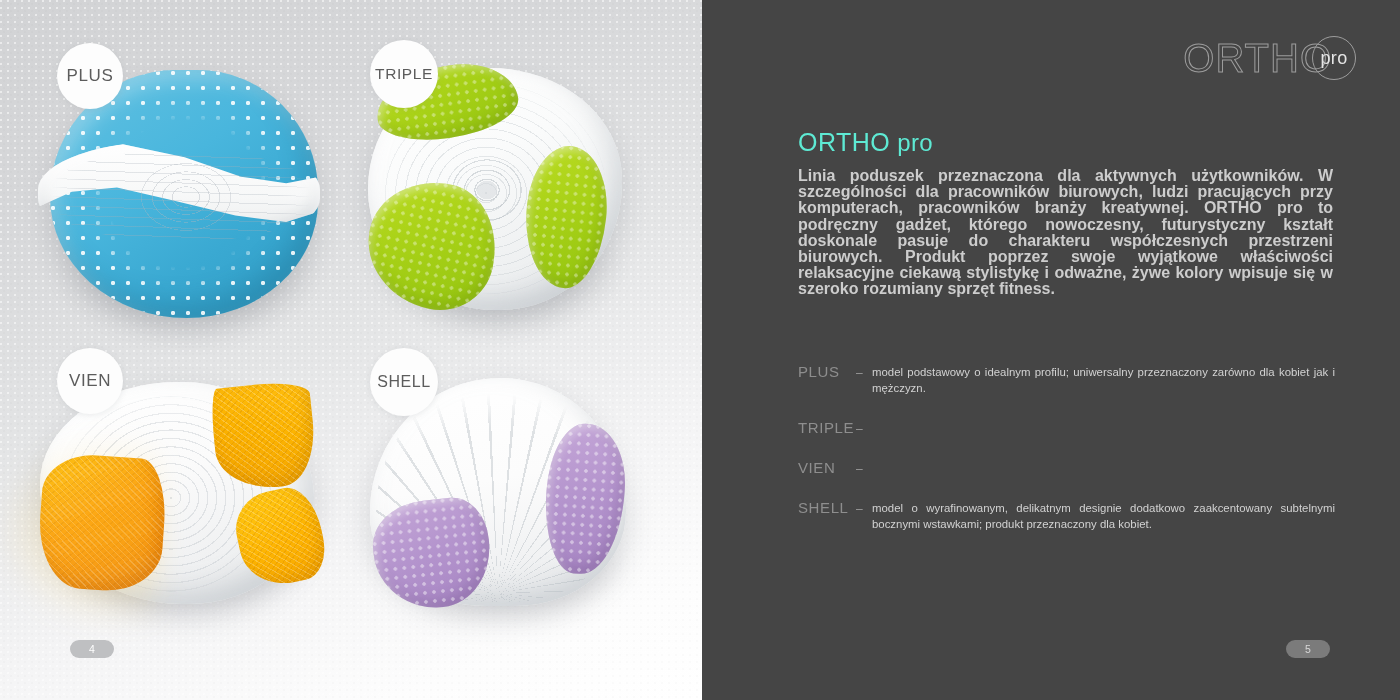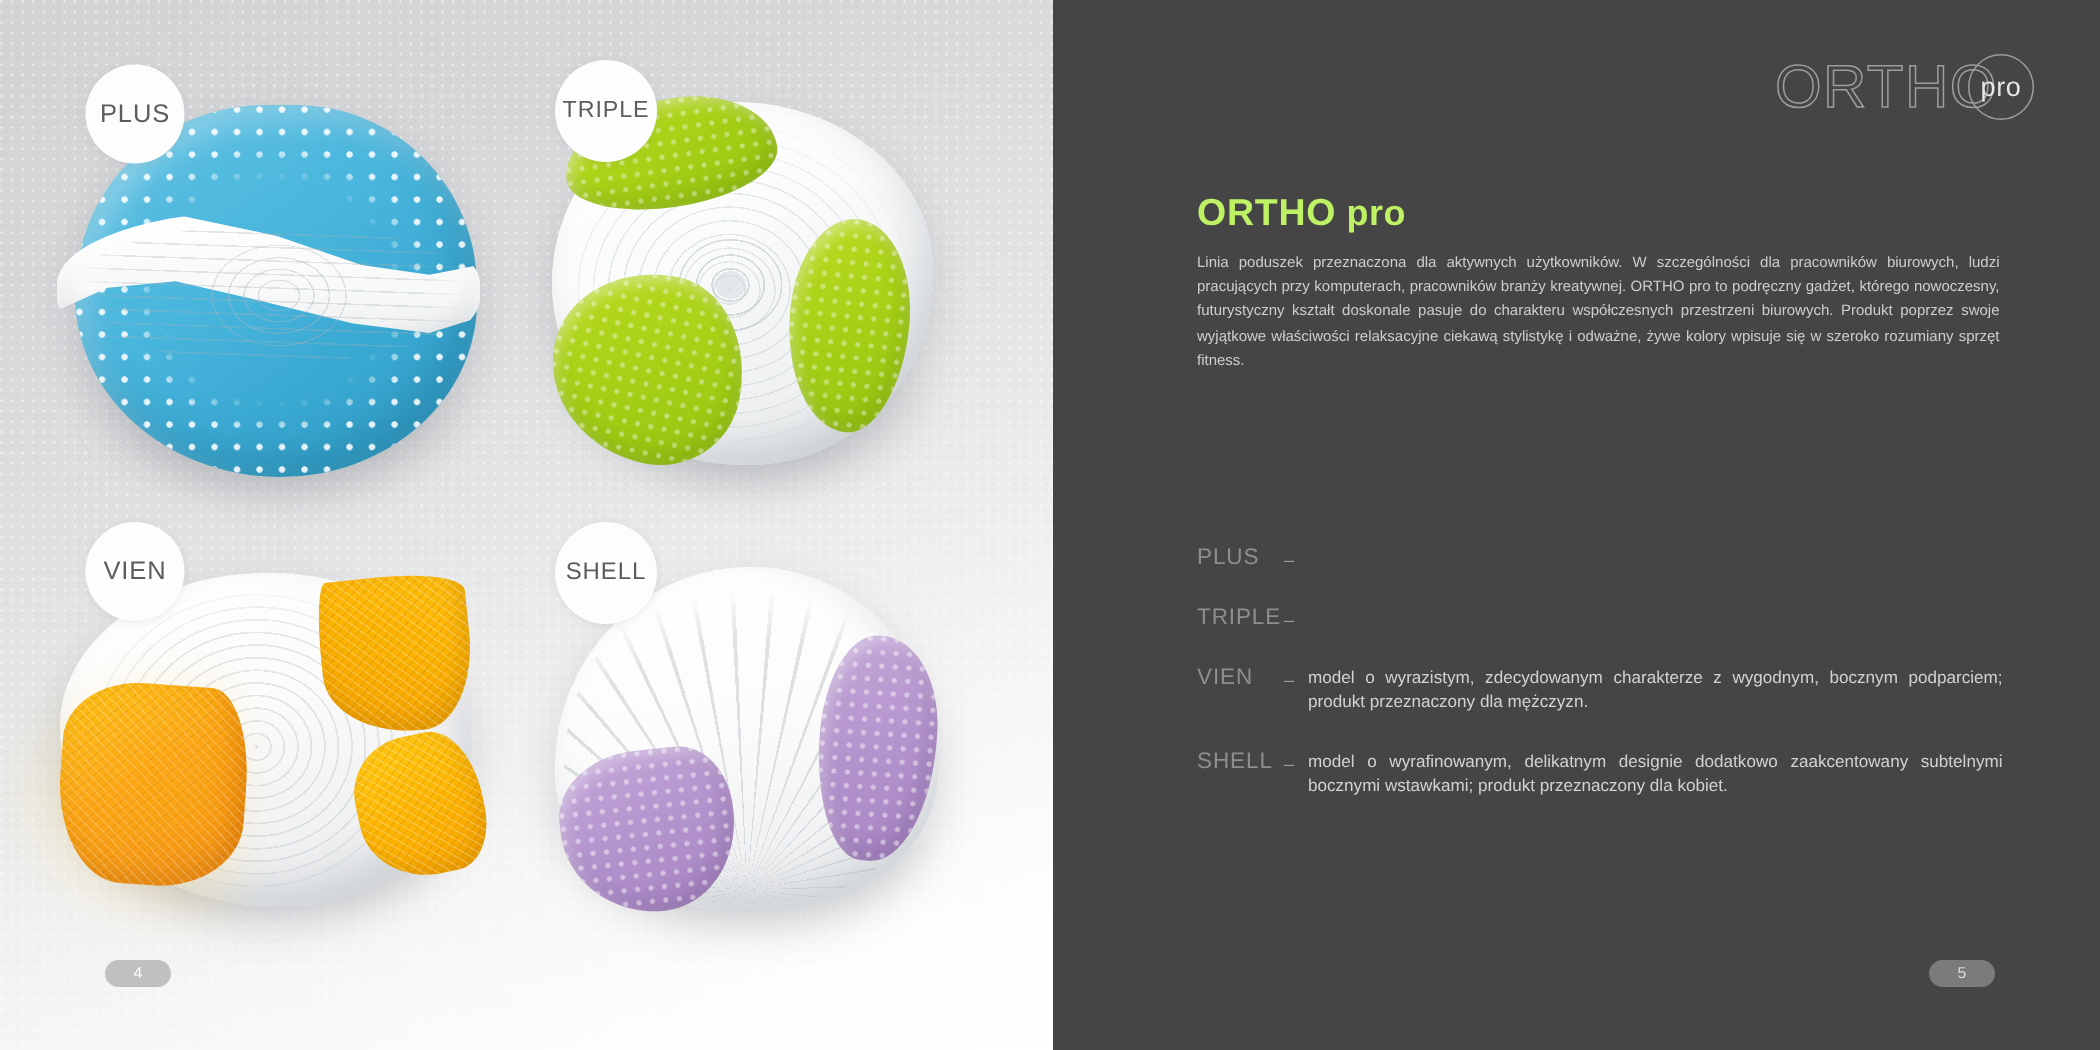--- a/index.html
+++ b/index.html
@@ -206,29 +206,29 @@
     -webkit-text-stroke:1px #9d9d9d; font-weight:300;
   }
   .logo-circle{
     position:relative; margin-left:-20px; width:44px; height:44px; border-radius:50%;
     border:1px solid #9d9d9d; display:flex; align-items:center; justify-content:center;
   }
   .logo-pro{ font-size:18px; color:#e6e6e6; font-weight:400; letter-spacing:.4px; }
 
   .rp-title{
     position:absolute; left:96px; top:128px;
-    font-size:25px; color:#bef264; font-weight:700; letter-spacing:.3px;text-align:center;
+    font-size:25px; color:#5eead4; font-weight:400; letter-spacing:.3px;text-align:center;
   }
   .rp-title .t-bold{ letter-spacing:.5px; }
   .rp-title .t-pro{ font-size:24px; }
 
   .rp-intro{
     position:absolute; left:96px; top:168px; width:535px;
-    font-size:10px; line-height:16.2px; color:#cdcdcd; text-align:justify;
-    font-weight:400;
+    font-size:16px; line-height:16.2px; color:#cdcdcd; text-align:justify;
+    font-weight:700;
   }
   .rp-intro p + p{ margin-top:15px; }
 
   .rp-list{
     position:absolute; left:96px; top:363px; width:537px;
   }
   .listrow{ display:flex; align-items:flex-start; margin-bottom:23px; }
   .lr-name{
     flex:0 0 58px; font-size:15px; color:#8e8e8e; font-weight:300; letter-spacing:.6px;
     line-height:16px; padding-top:1px; white-space:nowrap;
@@ -322,29 +322,29 @@
     </div>
 
     <div class="rp-intro">
       <p>Linia poduszek przeznaczona dla aktywnych użytkowników. W szczególności dla pracowników biurowych, ludzi pracujących przy komputerach, pracowników branży kreatywnej.  ORTHO pro to podręczny gadżet, którego nowoczesny, futurystyczny kształt doskonale pasuje do charakteru współczesnych przestrzeni biurowych. Produkt poprzez swoje wyjątkowe właściwości relaksacyjne ciekawą stylistykę i odważne, żywe kolory wpisuje się w szeroko rozumiany sprzęt fitness.</p>
     </div>
 
     <div class="rp-list">
       <div class="listrow">
         <div class="lr-name">PLUS</div>
         <div class="lr-dash">–</div>
+        <div class="lr-text">model podstawowy o idealnym profilu; uniwersalny przeznaczony zarówno dla kobiet jak i mężczyzn.</div>
       </div>
       <div class="listrow">
         <div class="lr-name">TRIPLE</div>
         <div class="lr-dash">–</div>
       </div>
       <div class="listrow">
         <div class="lr-name">VIEN</div>
         <div class="lr-dash">–</div>
-        <div class="lr-text">model o wyrazistym, zdecydowanym charakterze z wygodnym, bocznym podparciem; produkt przeznaczony dla mężczyzn.</div>
       </div>
       <div class="listrow">
         <div class="lr-name">SHELL</div>
         <div class="lr-dash">–</div>
         <div class="lr-text">model o wyrafinowanym, delikatnym designie dodatkowo zaakcentowany subtelnymi bocznymi wstawkami; produkt przeznaczony dla kobiet.</div>
       </div>
     </div>
 
     <div class="pagenum" id="pagenum-right">
       <span>5</span>

